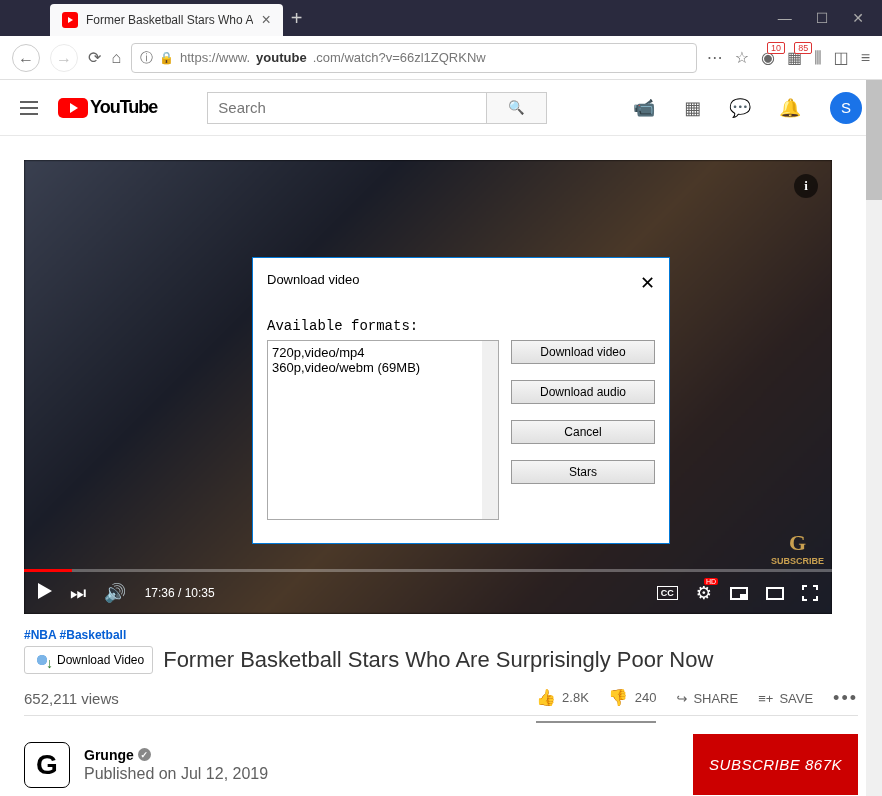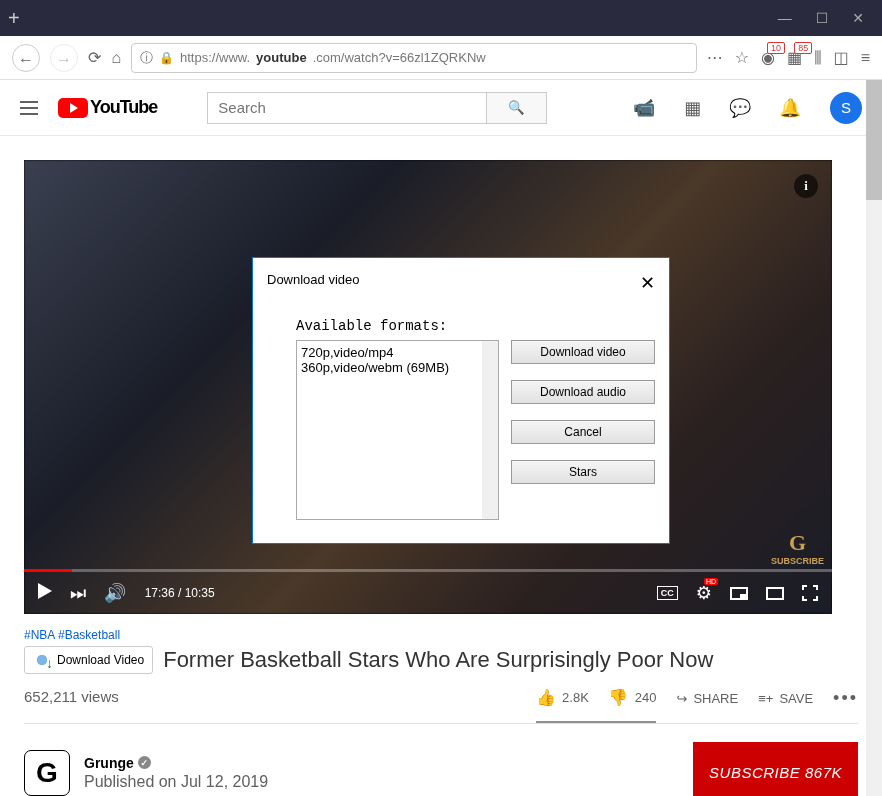--- a/index.html
+++ b/index.html
@@ -66,37 +66,37 @@
 .fullscreen-icon span { position: absolute; width: 5px; height: 5px; border: 2px solid white; }
 .fullscreen-icon span:nth-child(1) { top: 0; left: 0; border-right: none; border-bottom: none; }
 .fullscreen-icon span:nth-child(2) { top: 0; right: 0; border-left: none; border-bottom: none; }
 .fullscreen-icon span:nth-child(3) { bottom: 0; left: 0; border-right: none; border-top: none; }
 .fullscreen-icon span:nth-child(4) { bottom: 0; right: 0; border-left: none; border-top: none; }
 
 
 .dialog { position: absolute; top: 97px; left: 228px; width: 418px; height: 287px; background: white; border: 1px solid #0078d7; padding: 14px; font-size: 13px; }
 .dialog-header { display: flex; justify-content: space-between; margin-bottom: 24px; }
 .dialog-close { font-size: 18px; cursor: pointer; }
-.dialog-body { display: flex; gap: 12px; margin-left: 29px; }
+.dialog-body { display: flex; gap: 12px; }
 .format-section { flex: 1; }
 .format-label { font-family: 'Courier New', monospace; font-size: 14px; margin-bottom: 6px; }
 .format-list { border: 1px solid #aaa; height: 180px; padding: 4px; font-family: 'Courier New', monospace; font-size: 13px; position: relative; }
 .format-item { cursor: pointer; }
 .format-scroll { position: absolute; right: 0; top: 0; bottom: 0; width: 16px; background: #f0f0f0; }
 .dialog-buttons { display: flex; flex-direction: column; gap: 16px; margin-top: 22px; }
 .dialog-btn { width: 144px; height: 24px; background: linear-gradient(#f5f5f5, #e1e1e1); border: 1px solid #999; font-size: 12px; cursor: pointer; }
 
 
-.hashtags { color: #065fd4; font-size: 12px; margin-top: 14px; cursor: pointer; }
+.hashtags { color: #065fd4; font-size: 12px; margin-top: 14px; cursor: pointer; font-weight: bold; }
 .title-row { display: flex; align-items: center; gap: 10px; margin-top: 4px; }
 .dl-btn { border: 1px solid #ccc; padding: 4px 8px; display: flex; align-items: center; gap: 6px; font-size: 12px; cursor: pointer; border-radius: 3px; }
 .dl-icon { width: 18px; height: 18px; background: radial-gradient(circle, #7cb5e8 40%, transparent 41%); position: relative; }
 .dl-icon::after { content: '↓'; position: absolute; right: -2px; bottom: -2px; color: #2a7a2a; font-size: 14px; font-weight: bold; }
 .video-title { font-size: 22px; color: #333; }
-.stats-row { display: flex; margin-top: 14px; padding-bottom: 14px; border-bottom: 1px solid #e0e0e0; }
+.stats-row { display: flex; align-items: center; margin-top: 14px; padding-bottom: 6px; border-bottom: 1px solid #e0e0e0; }
 .views { color: #606060; font-size: 15px; }
 .actions { margin-left: auto; display: flex; align-items: center; gap: 20px; color: #606060; font-size: 13px; font-weight: 500; }
 .action { display: flex; align-items: center; gap: 6px; cursor: pointer; }
 .like-group { display: flex; gap: 20px; border-bottom: 2px solid #909090; padding-bottom: 14px; margin-bottom: -14px; }
 .thumb-up, .thumb-down { font-size: 16px; }
 .more-dots { font-size: 18px; letter-spacing: 2px; cursor: pointer; }
 
 
 .channel-row { display: flex; align-items: center; margin-top: 18px; gap: 14px; }
 .channel-avatar { width: 46px; height: 46px; background: #fff; border: 1px solid #000; border-radius: 7px; display: flex; align-items: center; justify-content: center; font-size: 28px; font-weight: 900; font-family: Arial Black, sans-serif; }
@@ -105,20 +105,25 @@
 .publish-date { font-size: 16px; color: #606060; margin-top: 2px; }
 .subscribe-btn { margin-left: auto; background: #cc0000; color: white; border: none; padding: 22px 16px; font-size: 15px; font-weight: 500; cursor: pointer; letter-spacing: 0.5px; font-style: italic; }
 
 .side-scroll { position: absolute; right: 0; top: 80px; bottom: 0; width: 16px; background: #f0f0f0; }
 .side-scroll-thumb { width: 100%; height: 120px; background: #c1c1c1; }
 </style>
 </head>
 <body>
 
 <div class="browser-titlebar">
+  <div class="tab">
+    <div class="tab-favicon"></div>
+    <span class="tab-title">Former Basketball Stars Who A</span>
+    <span class="tab-close">×</span>
+  </div>
   <span class="new-tab">+</span>
   <div class="window-controls">
     <span>—</span>
     <span>☐</span>
     <span>✕</span>
   </div>
 </div>
 
 <div class="browser-toolbar">
   <div class="nav-btn">←</div>

